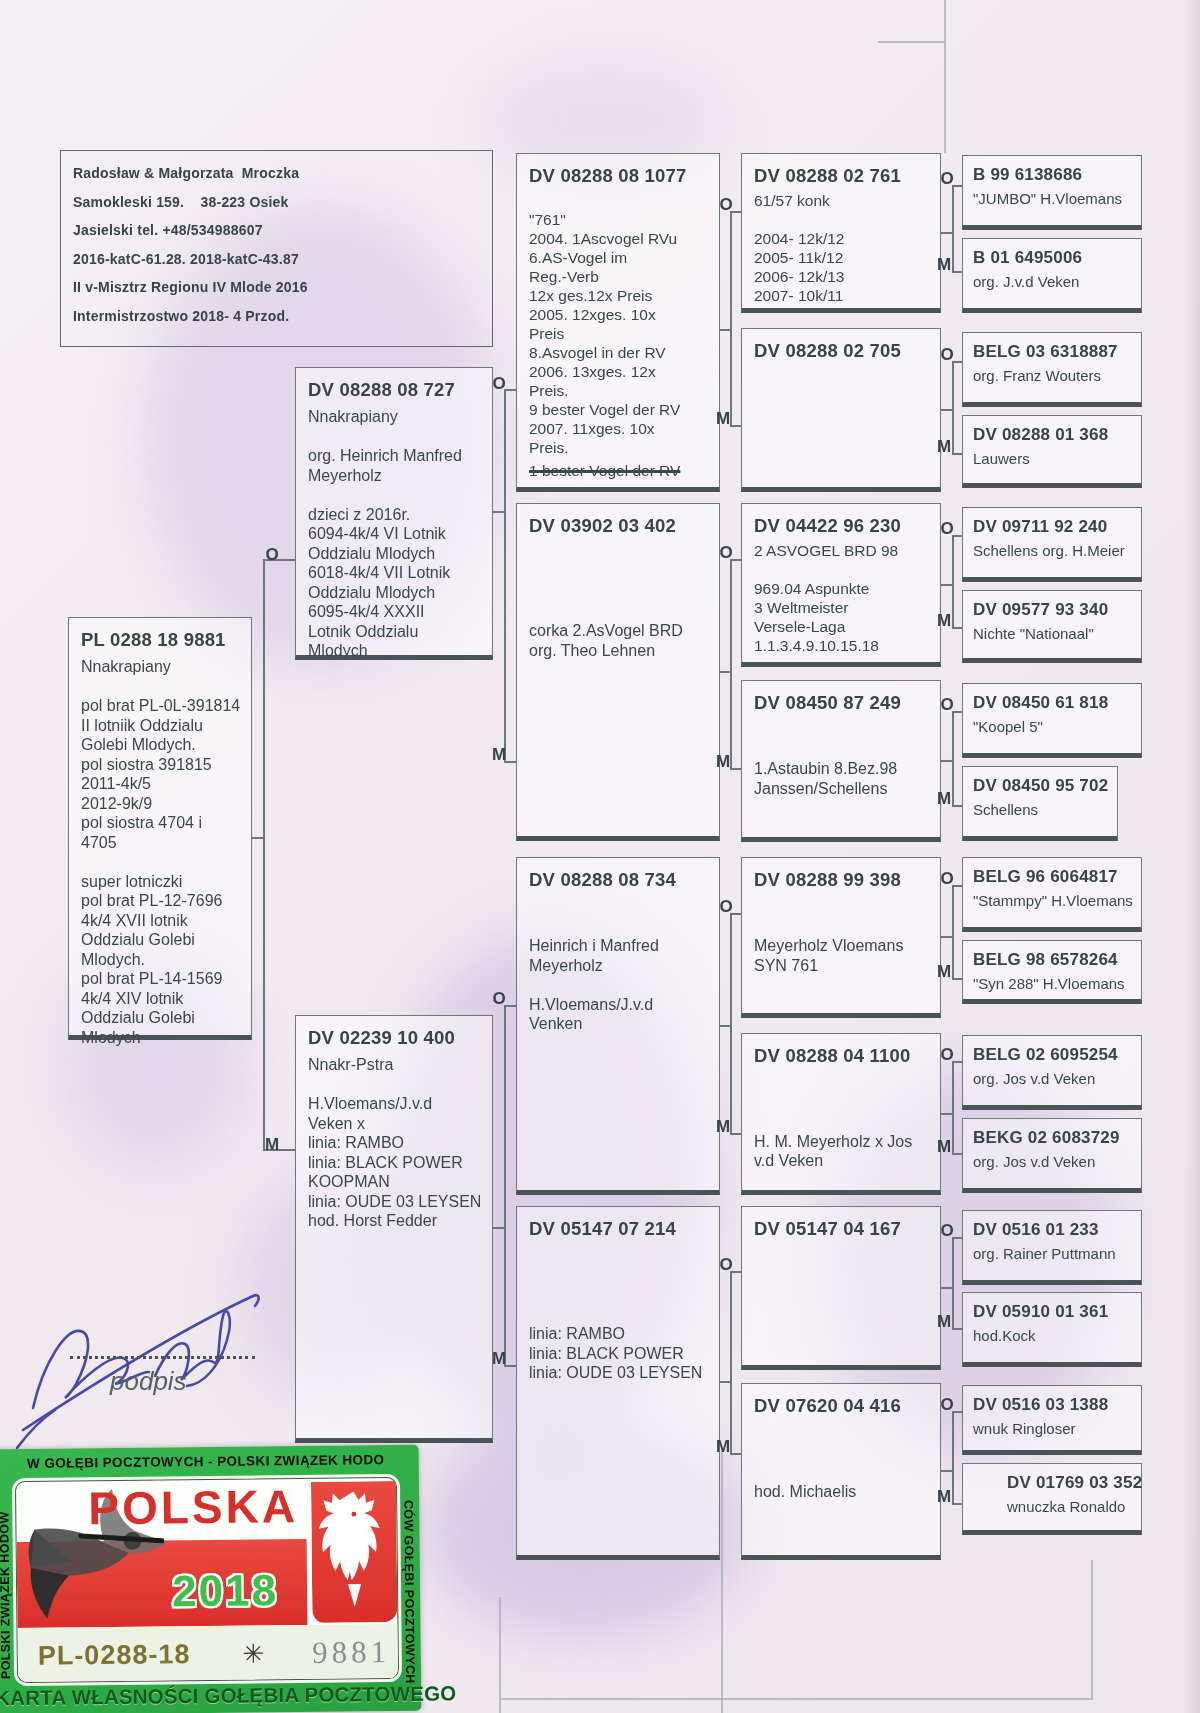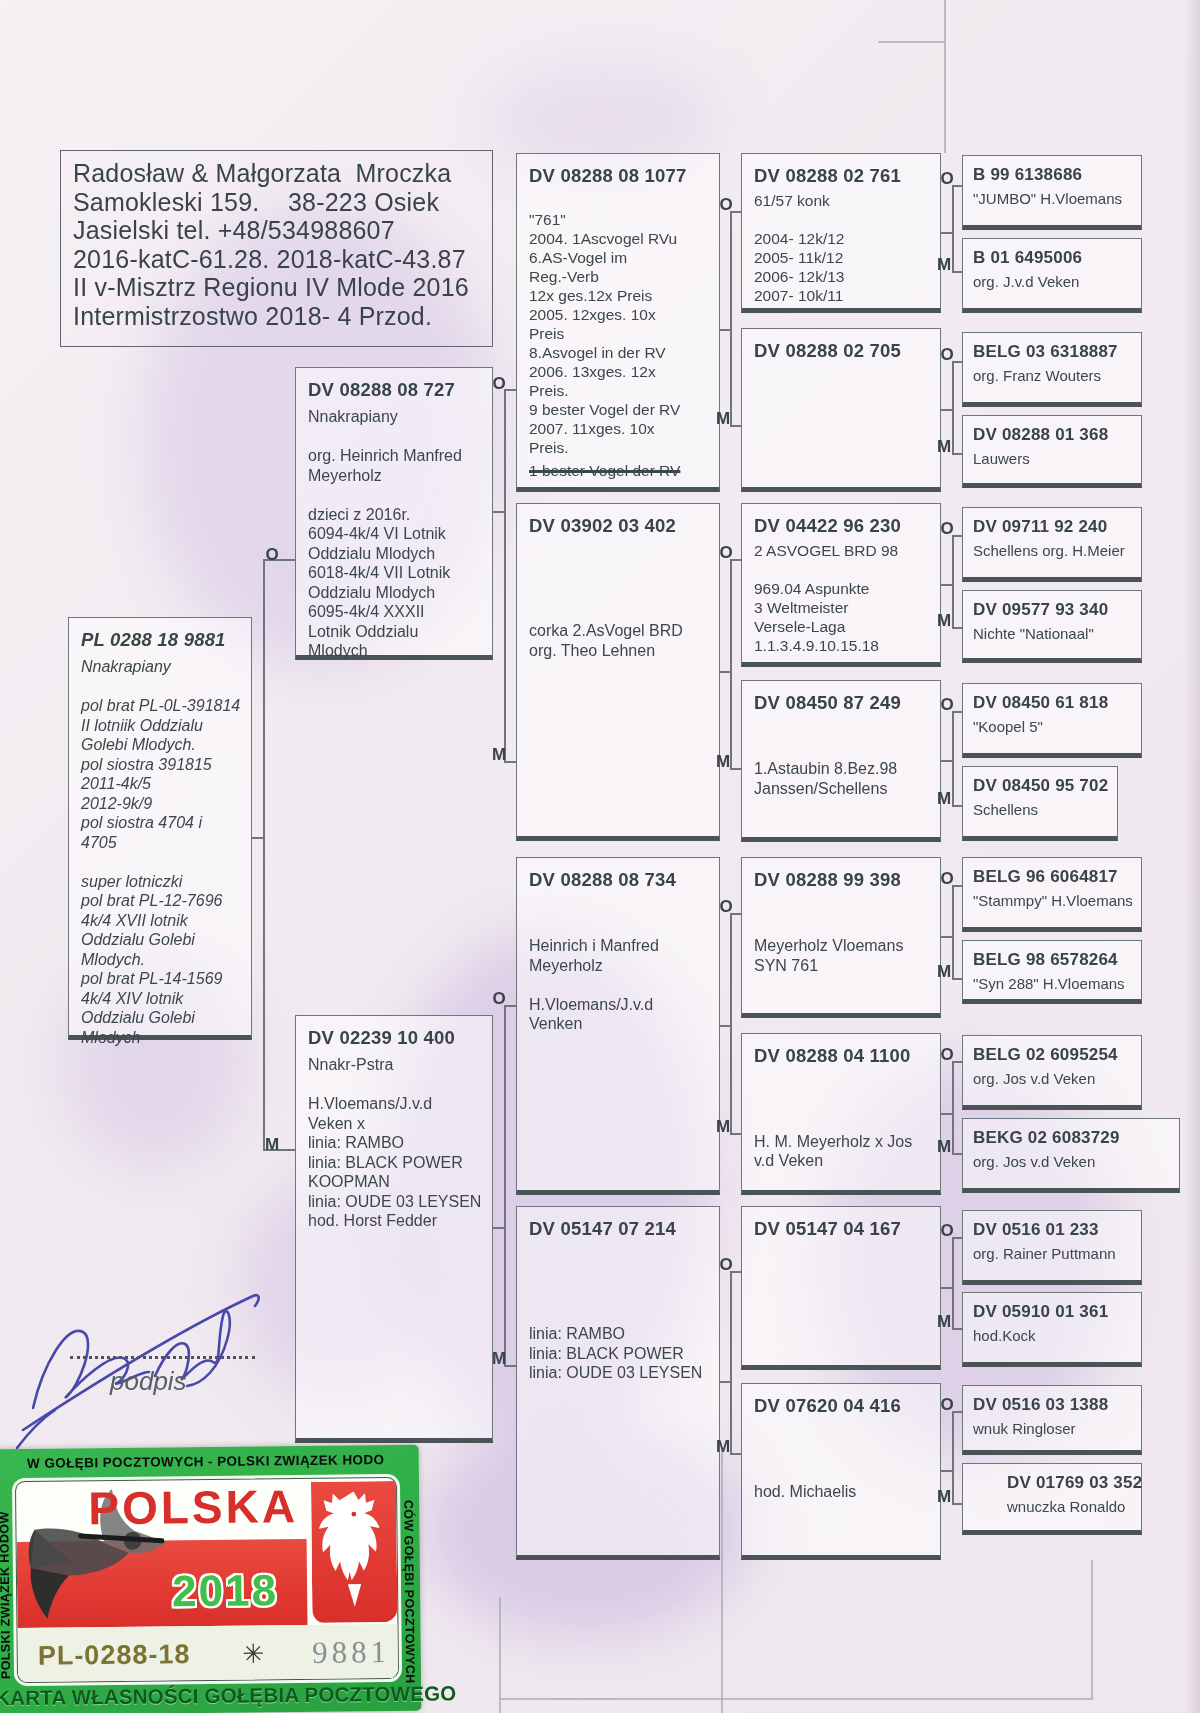--- a/index.html
+++ b/index.html
@@ -16,21 +16,21 @@
   .pbox .ring{font-weight:bold;font-size:18.5px;letter-spacing:.2px;color:#39444a;white-space:nowrap;}
   .pbox .notes{margin-top:6px;font-size:16px;line-height:19.5px;white-space:pre-line;}
   .pbox.dense .notes{font-size:15.5px;line-height:19px;margin-top:4px;}
   .pbox.g5{padding:9px 8px 4px 10px;}
   .pbox.g5 .ring{font-size:17px;}
   .pbox.g5 .notes{margin-top:5px;font-size:15px;line-height:18px;}
   .struck{text-decoration:line-through;text-decoration-thickness:2.5px;}
   .om{position:absolute;z-index:3;font-weight:bold;font-size:17px;color:#39444a;transform:translate(-50%,-50%);}
   .header-box{position:absolute;left:60px;top:150px;width:433px;height:197px;
         border:1.6px solid #5f696d;z-index:2;padding:8px 0 0 12px;box-sizing:border-box;overflow:visible;}
-  .header-text{font-weight:normal;font-size:25px;line-height:28.5px;letter-spacing:.2px;
+  .header-text{font-weight:bold;font-size:14px;line-height:28.5px;letter-spacing:.2px;
         color:#39444a;white-space:pre;}
   .sig-area{position:absolute;left:15px;top:1280px;width:280px;height:175px;z-index:4;}
   .sig-area svg{position:absolute;left:0;top:0;}
   .sig-line{position:absolute;left:55px;top:76px;width:185px;border-bottom:3.5px dotted #4c5256;}
   .sig-caption{position:absolute;left:95px;top:86px;font-style:italic;font-size:26px;color:#566066;}
   .stamp{position:absolute;left:-6px;top:1447px;width:426px;height:266px;z-index:5;
         background:linear-gradient(160deg,#38b750 0%,#2fae47 55%,#29a040 100%);
         border-radius:5px;transform:rotate(-.6deg);box-shadow:0 0 6px rgba(0,0,0,.25);}
   .stamp-border-top{position:absolute;top:7px;left:0;width:100%;text-align:center;
         font-weight:bold;font-size:13.5px;color:#0b0b0b;letter-spacing:.4px;white-space:nowrap;}
@@ -101,21 +101,21 @@
   <div class="header-box">
     <div class="header-text">Radosław &amp; Małgorzata  Mroczka
 Samokleski 159.    38-223 Osiek
 Jasielski tel. +48/534988607
 2016-katC-61.28. 2018-katC-43.87
 II v-Misztrz Regionu IV Mlode 2016
 Intermistrzostwo 2018- 4 Przod.</div>
   </div>
 
   <div id="boxes">
-      <div class="pbox" style="left: 68px; top: 617px; width: 184px; height: 423px; font-style: italic;">
+      <div class="pbox" style="left: 68px; top: 617px; width: 184px; height: 423px;">
         <div class="ring">PL 0288 18 9881</div>
         <div class="notes">Nnakrapiany
 
 pol brat PL-0L-391814
 II lotniik Oddzialu
 Golebi Mlodych.
 pol siostra 391815
 2011-4k/5
 2012-9k/9
 pol siostra 4704 i 4705
@@ -297,21 +297,21 @@
         <div class="notes">"Stammpy" H.Vloemans</div>
       </div>
       <div class="pbox g5" style="left: 962px; top: 940px; width: 180px; height: 64px;">
         <div class="ring">BELG 98 6578264</div>
         <div class="notes">"Syn 288" H.Vloemans</div>
       </div>
       <div class="pbox g5" style="left: 962px; top: 1035px; width: 180px; height: 75px;">
         <div class="ring">BELG 02 6095254</div>
         <div class="notes">org. Jos v.d Veken</div>
       </div>
-      <div class="pbox g5" style="left: 962px; top: 1118px; width: 218px; height: 75px;">
+      <div class="pbox g5" style="left: 962px; top: 1118px; width: 180px; height: 75px;">
         <div class="ring">BEKG 02 6083729</div>
         <div class="notes">org. Jos v.d Veken</div>
       </div>
       <div class="pbox g5" style="left: 962px; top: 1210px; width: 180px; height: 75px;">
         <div class="ring">DV 0516 01 233</div>
         <div class="notes">org. Rainer Puttmann</div>
       </div>
       <div class="pbox g5" style="left: 962px; top: 1292px; width: 180px; height: 75px;">
         <div class="ring">DV 05910 01 361</div>
         <div class="notes">hod.Kock</div>

